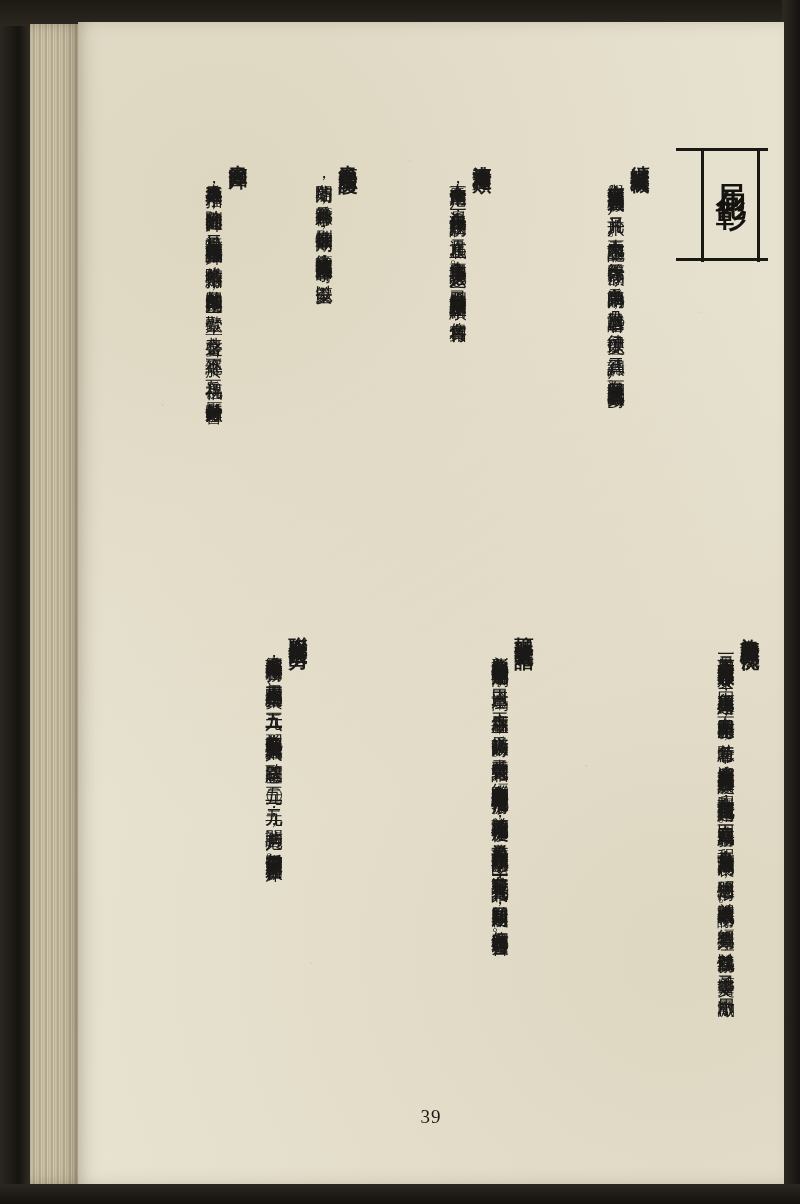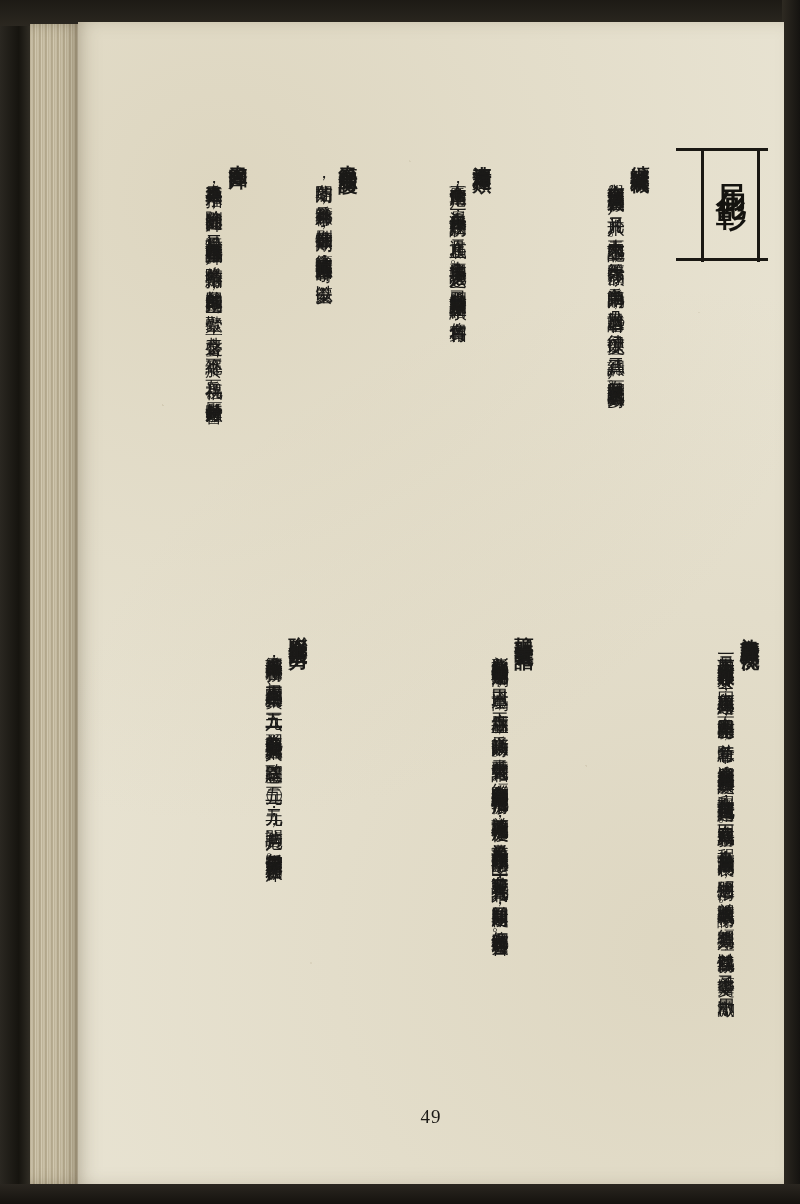--- a/index.html
+++ b/index.html
@@ -211,16 +211,16 @@
         <div class="vcol head" style="right: 24px;">旅客函讚服務熱忱</div>
         <div class="vcol body body-indent" style="right: 50px; width: 170px;">元月十一日下午四時火車站有過路旅客程玲妹女士，因急事須與高雄連絡，而車站火車即將開行，一時着急非常，適穿着制服之報差吳恭德因公至該處，程女士即趨前請托代爲連絡，因而達成其緊急任務。程女士於元月十六日致函本局周局長，述明經過情形，並請求明姓名代爲申謝。經查明爲吳差，以其熱忱服務，已予傳令嘉獎，用示激勵。</div>
 
         <div class="vcol head" style="right: 250px;">埠頭裝設火警電話</div>
         <div class="vcol body body-indent" style="right: 276px; width: 170px;">彰化縣北斗警察分局以轄區埠頭鄉範圍遼濶，人口已逾三萬，工廠店舖林立，爲提高消防時效，來函聲裝火警電話。經先向有關警察機關釋明當地電信代辦情形，並協調埠頭電信代辦處後，業於元月十五日派員在埠頭鄉消防小隊，免費裝設「一一九」火警電話一具，並自同日起開放使用，俾便利鄉民迅速報告火警。</div>
 
         <div class="vcol head" style="right: 476px;">聯合服務出錢出力</div>
         <div class="vcol body body-indent" style="right: 502px; width: 146px;">爲響應辦理六十二年聯合服務，本局員工踴躍樂捐經費一二、五六五元，並配合春節辦理救助急難民衆二人，致送慰問金二、五〇〇元、九一二元；訪問貧戶七戶，每戶贈送價值四〇〇元之新棉被一床。</div>
       </div>
 
-      <div class="folio">49</div>
+      <div class="folio">39</div>
     </div>
   </div>
 </div>
 
 </body></html>

